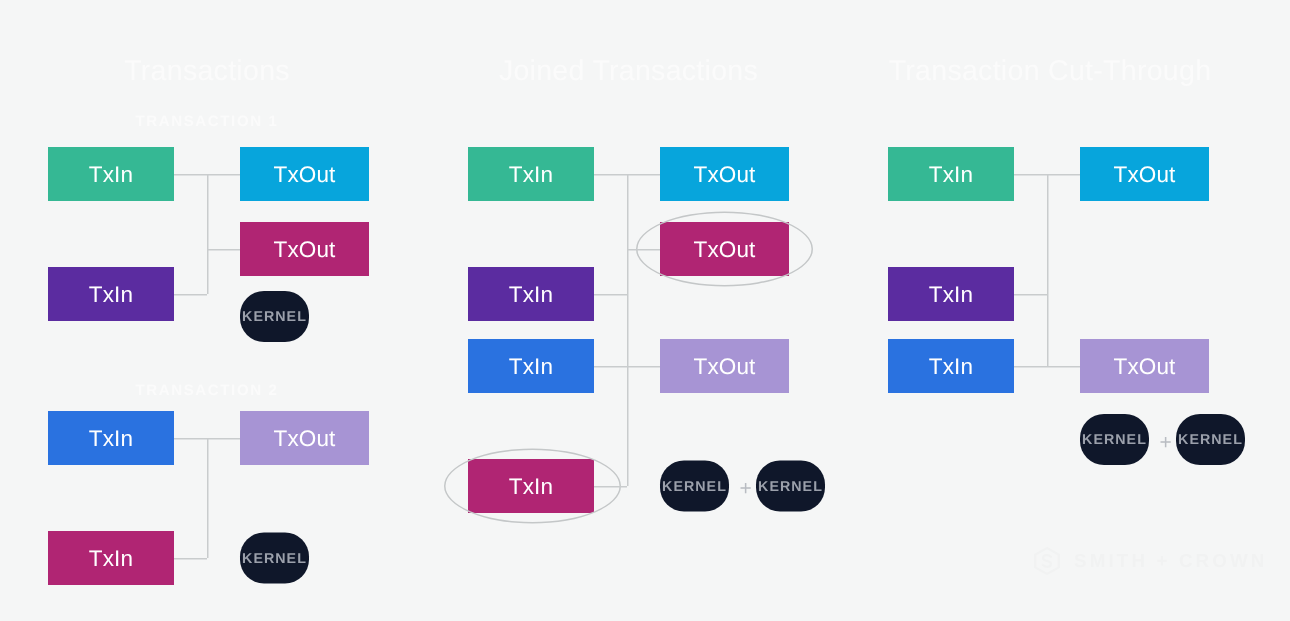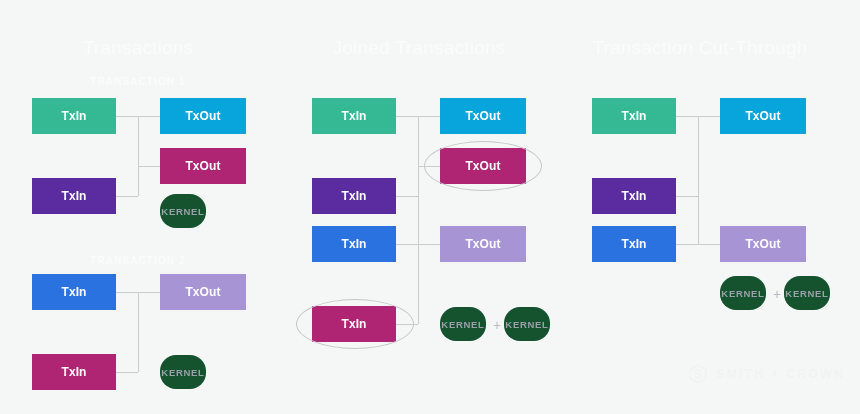--- a/index.html
+++ b/index.html
@@ -40,32 +40,32 @@
     line-height: 1;
   }
 
   
   .node {
     position: absolute;
     display: flex;
     align-items: center;
     justify-content: center;
     color: #ffffff;
-    font-size: 12px;
-    font-weight: 700;
+    font-size: 15px;
+    font-weight: 400;
     letter-spacing: 0.1px;
     box-sizing: border-box;
   }
   .node.kernel {
     border-radius: 16px;
     font-size: 9.5px;
     font-weight: 700;
     letter-spacing: 0.7px;
     color: #9ba0ab;
-    background: #14532d;
+    background: #0f172a;
   }
 
   
   .wire {
     position: absolute;
     background: #c9cccd;
   }
   .wire.h { height: 1px; }
   .wire.v { width: 1px; }
 

